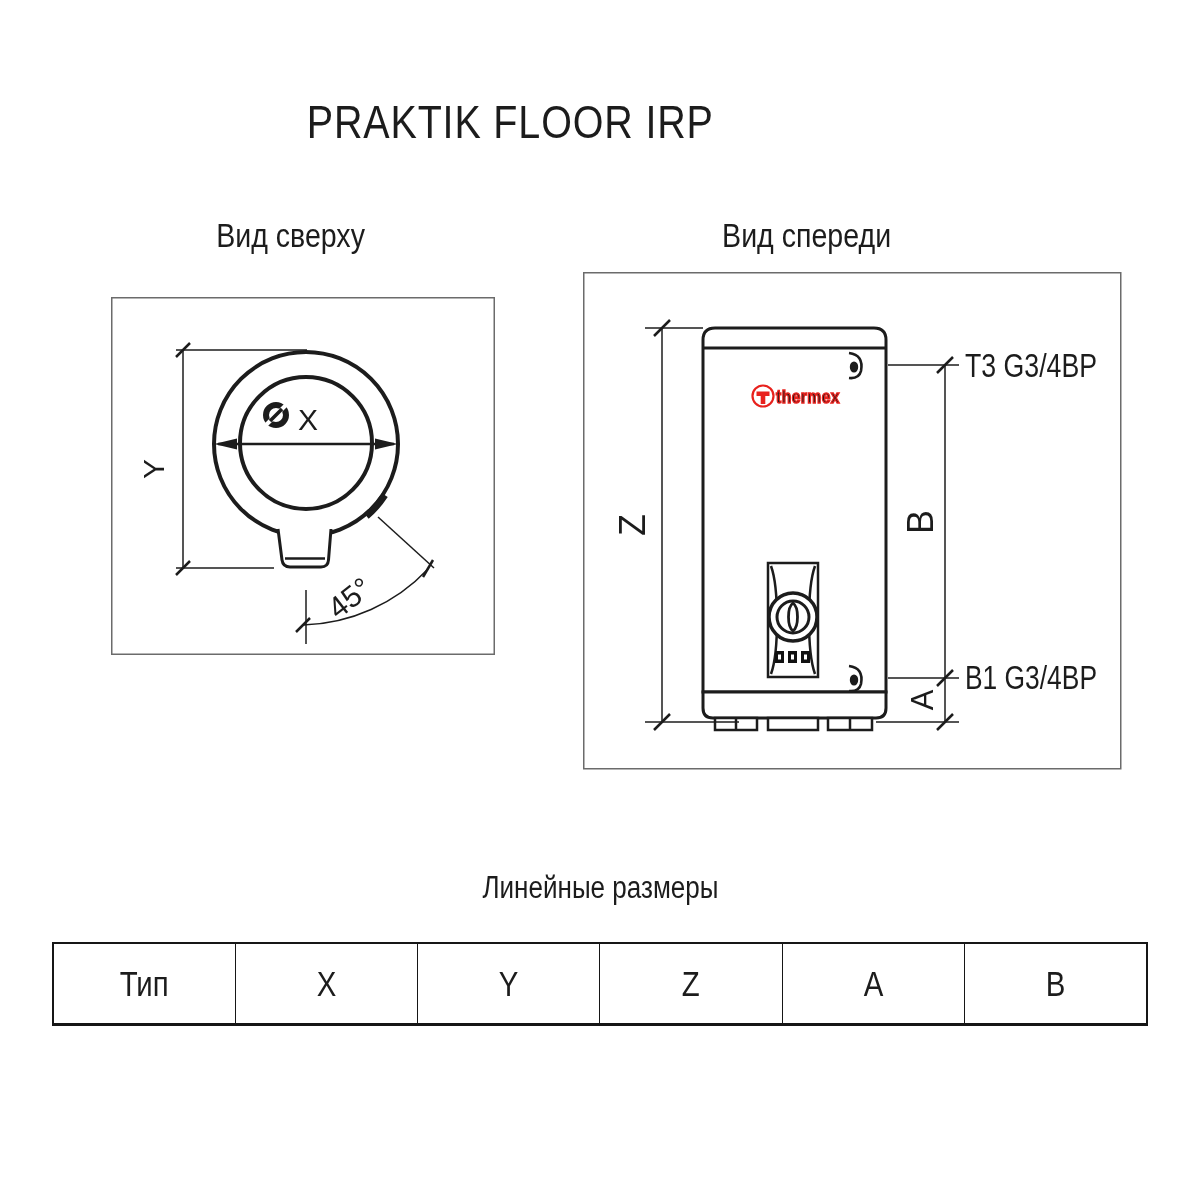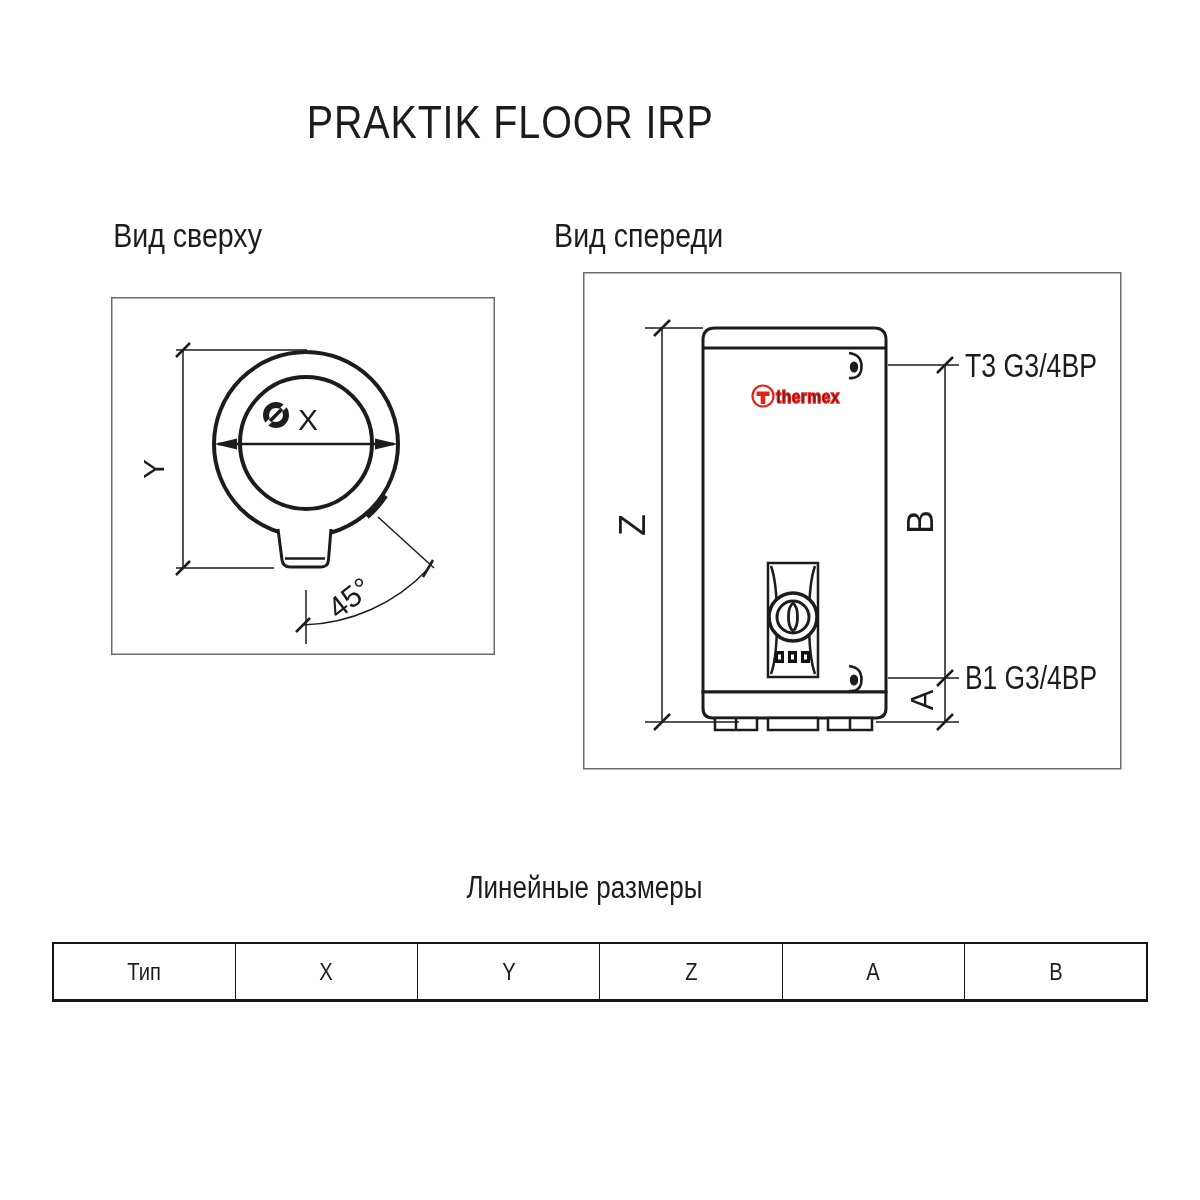--- a/index.html
+++ b/index.html
@@ -3,31 +3,31 @@
 <meta charset="utf-8">
 <style>
   html,body{margin:0;padding:0;background:#fff;}
   body{
     width:1200px;height:1200px;position:relative;overflow:hidden;
     font-family:"Liberation Sans",sans-serif;color:#1c1c1c;
   }
   .abs{position:absolute;}
   .condensed{display:inline-block;transform:scaleX(0.84);transform-origin:center;white-space:nowrap;}
   #main-title{top:94px;left:0;width:1020px;text-align:center;font-size:47px;font-weight:500;letter-spacing:1px;}
-  .view-heading{top:216px;font-size:34px;font-weight:400;text-align:left;}
+  .view-heading{top:216px;font-size:34px;font-weight:400;text-align:center;}
   #top-view-heading{left:99px;width:384px;}
   #front-view-heading{left:538px;width:538px;}
-  #table-title{top:870px;left:0;width:1170px;text-align:center;font-size:31px;}
+  #table-title{top:870px;left:0;width:1170px;text-align:center;font-size:31px;padding-left:16px;}
   svg{display:block;}
   svg text{font-family:"Liberation Sans",sans-serif;fill:#1c1c1c;}
   
   #dim-table{left:52px;top:942px;width:1096px;border-collapse:collapse;table-layout:fixed;}
   #dim-table td,#dim-table th{
     border:1.6px solid #161616;text-align:center;vertical-align:middle;
-    font-size:24px;font-weight:400;padding:0;height:55px;
+    font-size:35px;font-weight:400;padding:12px;height:55px;
   }
   #dim-table{border:2.5px solid #161616;}
   #dim-table thead th{border-bottom:3px solid #161616;}
   #dim-table tbody tr:last-child td{border-bottom:2.5px solid #161616;}
 </style>
 </head>
 <body>
 
 <div id="main-title" class="abs">
   <span class="condensed">PRAKTIK FLOOR IRP</span>

